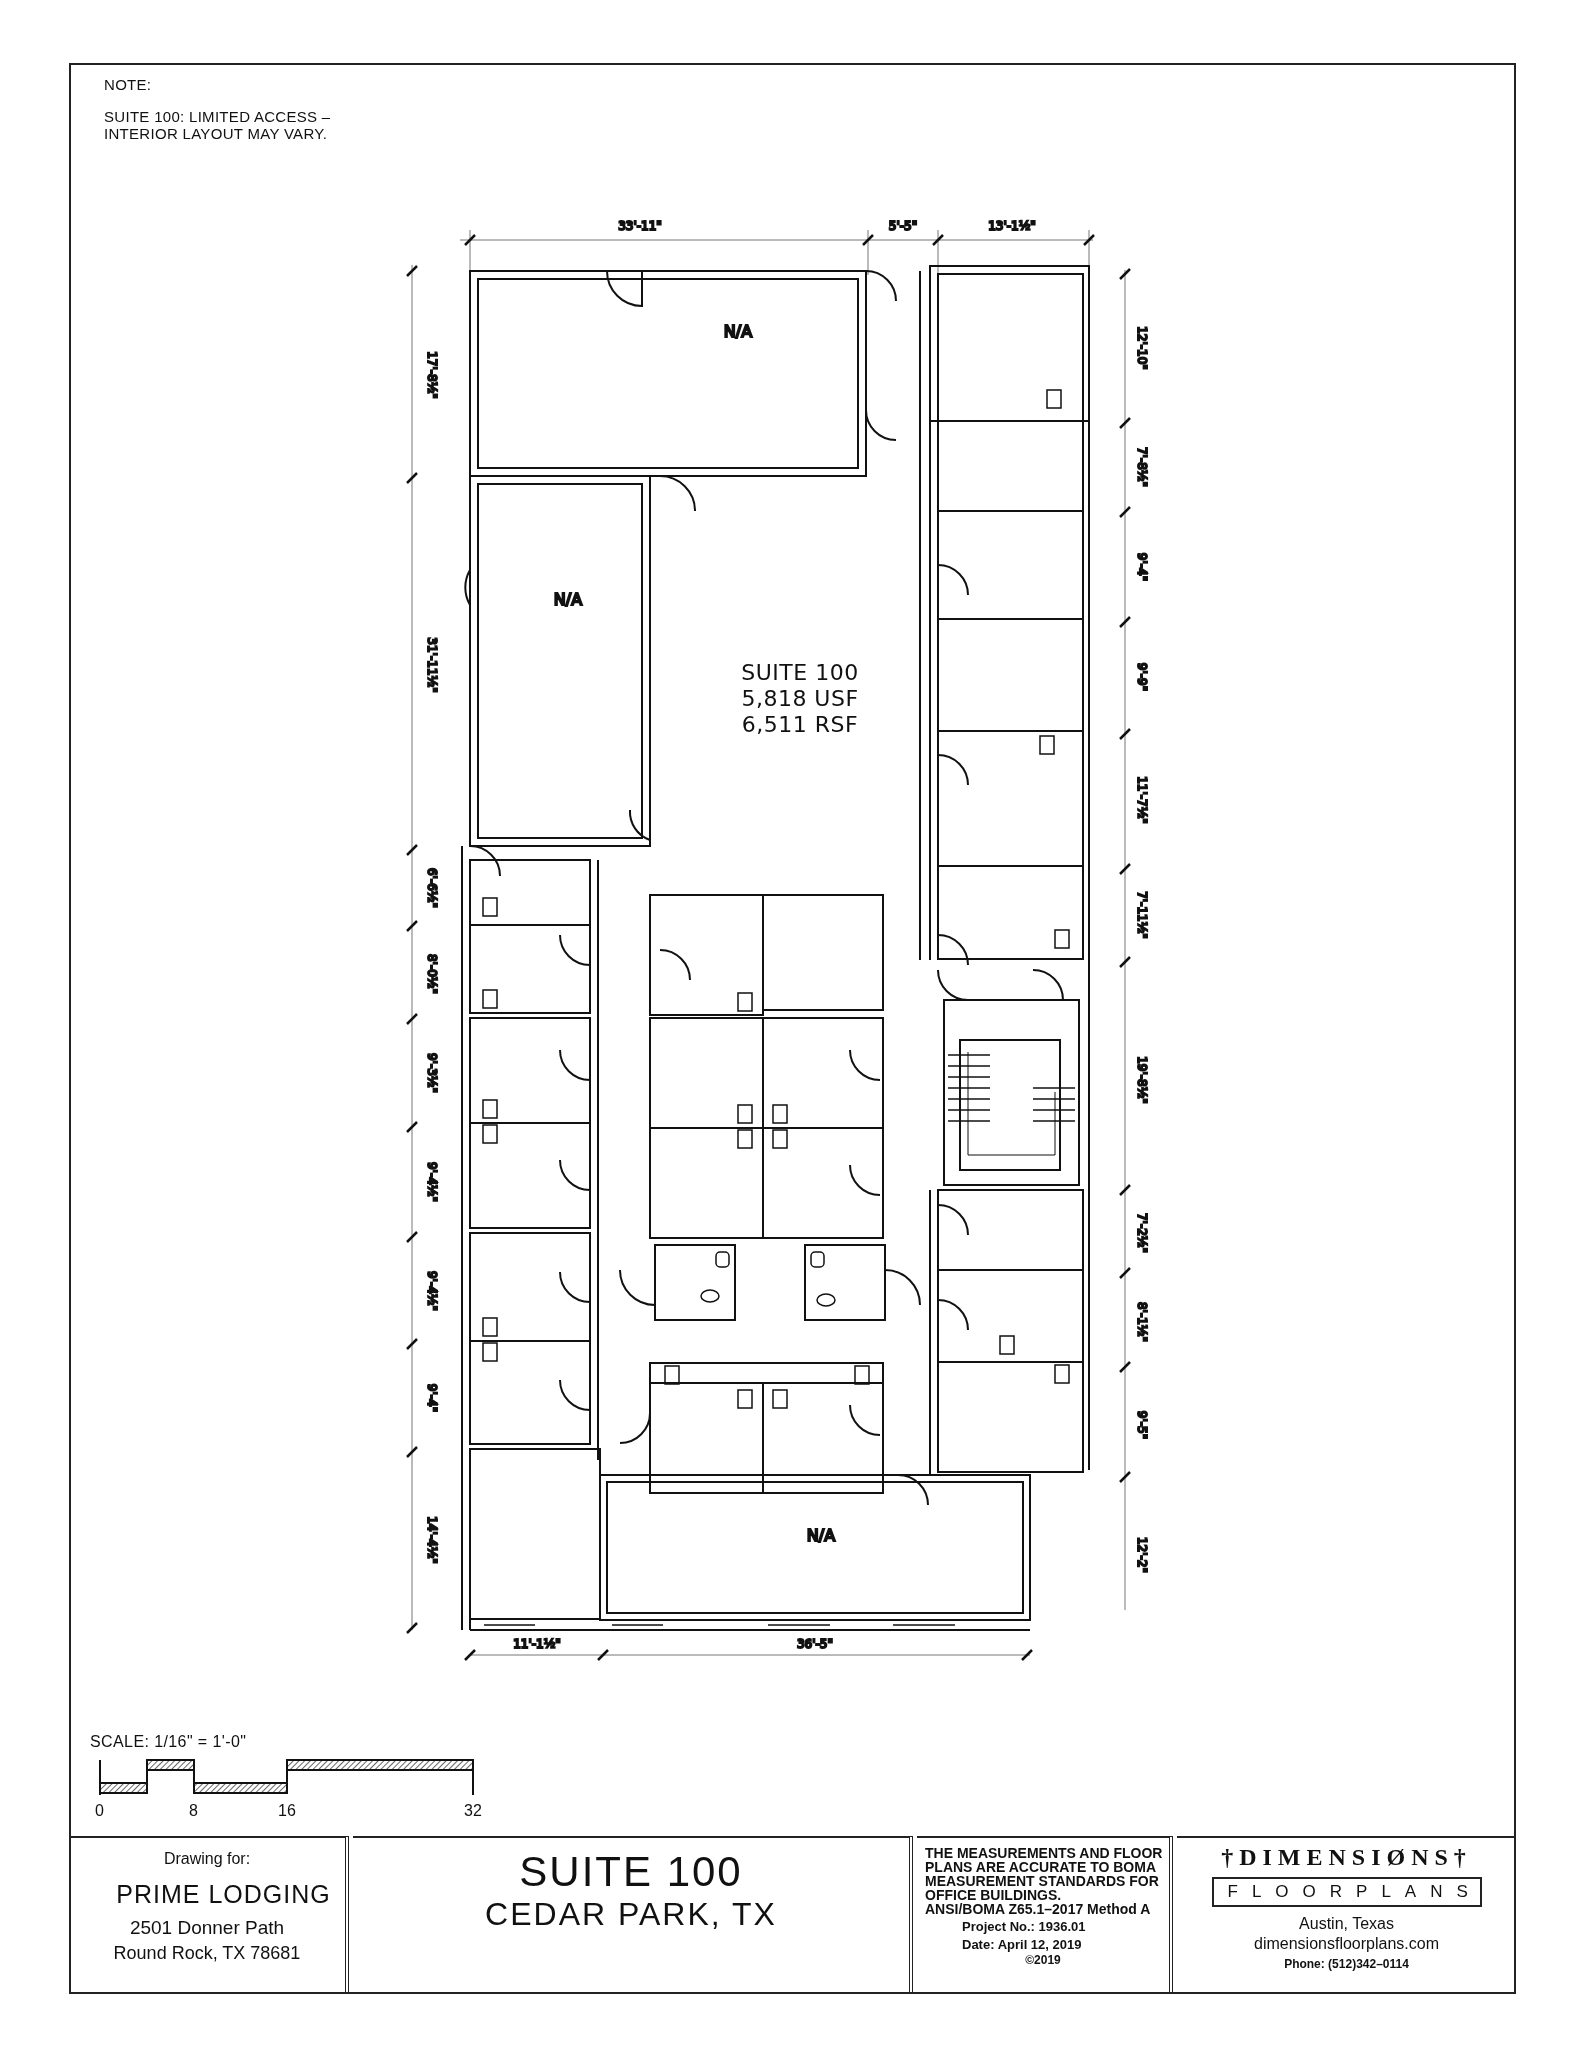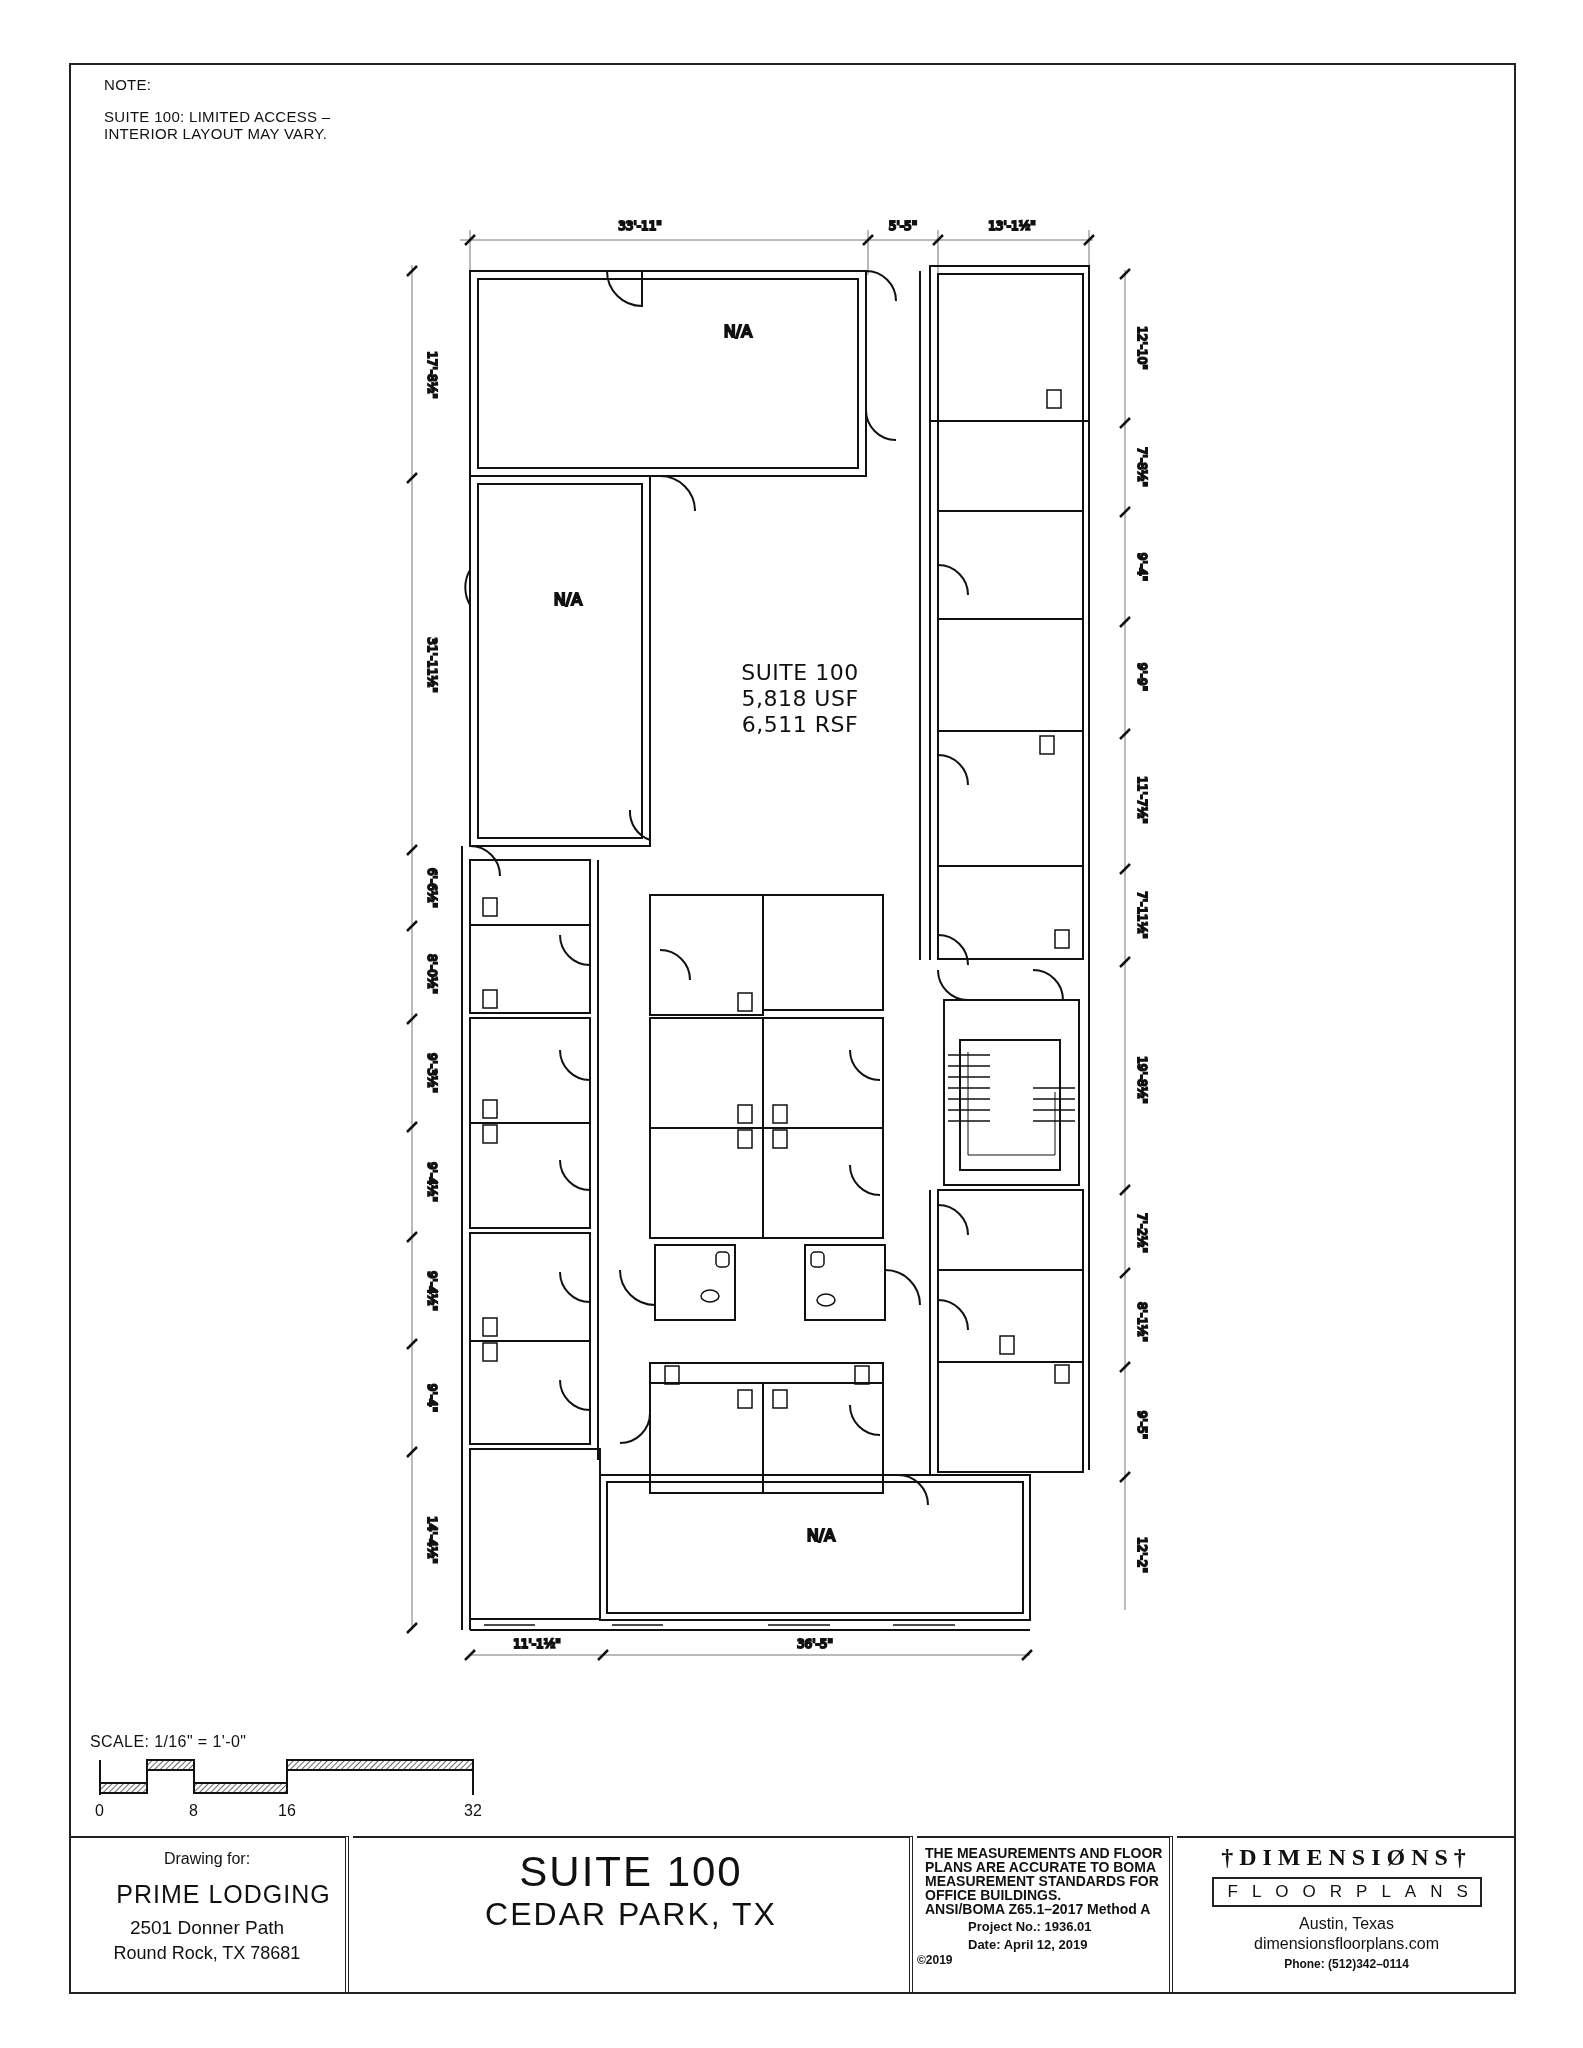--- a/index.html
+++ b/index.html
@@ -22,22 +22,22 @@
   .tb-c { left:917px; width:256px; border-right:4px double #222; }
   .tb-d { left:1177px; width:339px; text-align:center; }
   .tb-a .l1 { font-size:16px; margin-top:12px; }
   .tb-a .l2 { font-size:25px; margin-top:12px; letter-spacing:1px;padding-left:33px; }
   .tb-a .l3 { font-size:19px; margin-top:8px; }
   .tb-a .l4 { font-size:18px; margin-top:4px; }
   .tb-b .l1 { font-size:42px; margin-top:10px; letter-spacing:2px; font-weight:300; }
   .tb-b .l2 { font-size:38px; margin-top:-2px; letter-spacing:2px; }
   .tb-b .l3 { font-size:32px; margin-top:0px; letter-spacing:2px; }
   .tb-c .disc { font-size:14px; font-weight:bold; line-height:14px; margin:8px 0 0 8px; }
-  .tb-c .proj { font-size:13px; font-weight:bold; line-height:15px; margin:3px 0 0 15px;padding-left:36px; }
-  .tb-c .copy { font-size:12px; font-weight:bold; text-align:left; margin-top:1px; }
+  .tb-c .proj { font-size:13px; font-weight:bold; line-height:15px; margin:3px 0 0 9px;padding-left:36px; }
+  .tb-c .copy { font-size:12px; font-weight:bold; text-align:center; margin-top:1px; }
   .logo-top { font-family:"Liberation Serif", serif; font-weight:bold; font-size:24px; letter-spacing:6px; margin-top:6px; }
   .logo-box { margin:6px auto 0 auto; width:270px; border:2px solid #222; font-size:17px; letter-spacing:14px; padding:3px 0 3px 14px; box-sizing:border-box; }
   .tb-d .city { font-size:16px; margin-top:8px; }
   .tb-d .web { font-size:16px; margin-top:2px; }
   .tb-d .phone { font-size:12px; font-weight:bold; margin-top:4px; }
 </style>
 </head>
 <body>
 
 <div class="sheet"></div>

